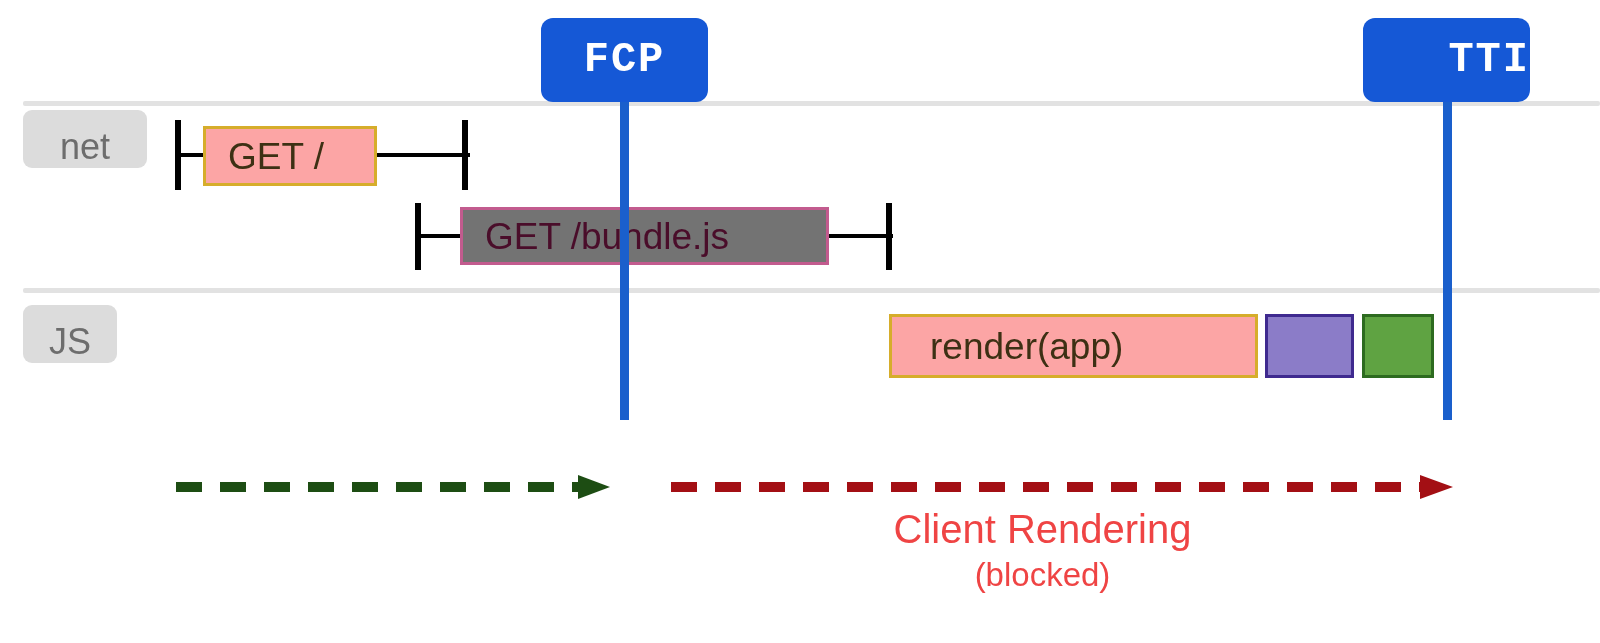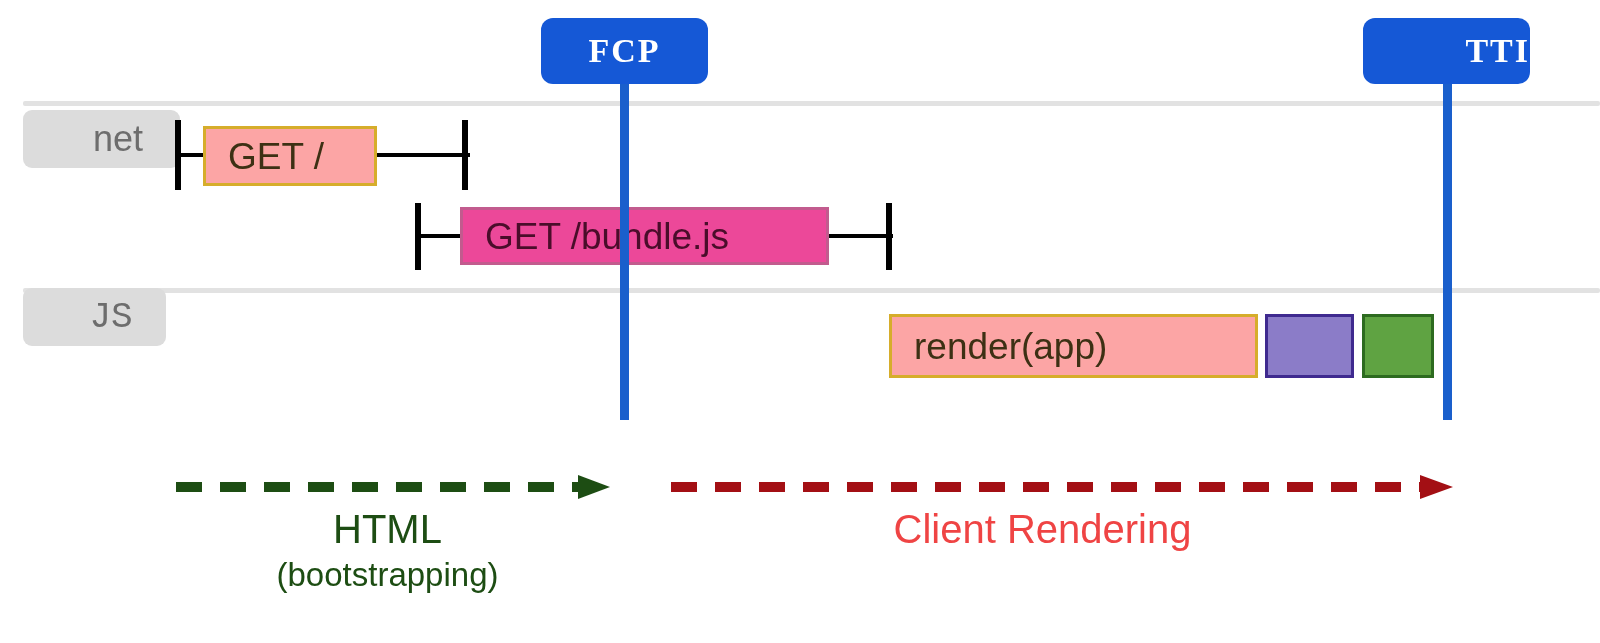--- a/index.html
+++ b/index.html
@@ -32,53 +32,52 @@
   #rule-js  { top: 288px; }
 
   
   .lane-chip {
     position: absolute;
     left: 23px;
     height: 58px;
     background: #dcdcdc;
     border-radius: 9px 9px 9px 9px;
     display: flex;
-    align-items: center;
+    align-items: flex-end;
     justify-content: center;
     color: #6d6d6d;
     font-size: 36px;
     font-weight: 400;
     letter-spacing: 0px;
-    padding-left: 33px;
   }
   #chip-net { top: 110px; width: 124px; }
-  #chip-js  { top: 288px; width: 110px; font-family: Liberation Mono, monospace; }
+  #chip-js  { top: 305px; width: 94px; }
 
   
   .marker-line {
     position: absolute;
     width: 9px;
     background: #1a5fcc;
     z-index: 3;
   }
   #fcp-line { left: 620px; top: 70px;  height: 350px; }
   #tti-line { left: 1443px; top: 70px; height: 350px; }
 
   .marker-badge {
     position: absolute;
     top: 18px;
-    height: 66px;
+    height: 84px;
     background: #1558d6;
     border-radius: 12px;
     display: flex;
     align-items: center;
     justify-content: center;
     color: #ffffff;
-    font-family: Liberation Serif, serif;
-    font-size: 34px;
+    font-family: Liberation Mono, monospace;
+    font-size: 42px;
     font-weight: bold;
     letter-spacing: 2px;
     z-index: 4;
   }
   #fcp-badge { left: 541px;  width: 167px; }
   #tti-badge { left: 1363px; width: 167px; justify-content: flex-end; }
 
   
   .whisker-cap {
     position: absolute;
@@ -108,21 +107,21 @@
     line-height: 1;
   }
 
   .bar-yellow {
     background: #fca5a5;
     border: 3px solid #d6ad2b;
   }
   .bar-yellow .bar-label { color: #3d3014; }
 
   .bar-pink {
-    background: #ec4899;
+    background: #737373;
     border: 3px solid #c25b8e;
   }
   .bar-pink .bar-label { color: #4a0d2a; }
 
   .bar-purple {
     background: #8b7cc8;
     border: 3px solid #3f2a8f;
   }
   .bar-green {
     background: #5fa342;
@@ -173,46 +172,43 @@
     <span class="bar-label">GET /</span>
   </div>
 
   <div class="whisker-cap" style="left:415px; top:203px; height:67px;"></div>
   <div class="whisker-stem" style="left:415px; top:234px; width:478px;"></div>
   <div class="whisker-cap" style="left:886px; top:203px; height:67px;"></div>
   <div class="bar bar-pink" style="left:460px; top:207px; width:369px; height:58px;">
     <span class="bar-label">GET /bundle.js</span>
   </div>
 
-  <div class="bar bar-yellow" style="left:889px; top:314px; width:369px; height:64px;">
+  <div class="bar bar-yellow" style="left:889px; top:314px; width:369px; height:64px;padding-left:16px;">
     <span class="bar-label">render(app)</span>
   </div>
   <div class="bar bar-purple" style="left:1265px; top:314px; width:89px; height:64px;"></div>
   <div class="bar bar-green" style="left:1362px; top:314px; width:72px; height:64px;"></div>
 
   <div class="marker-line" id="fcp-line"></div>
   <div class="marker-badge" id="fcp-badge">
     <span>FCP</span>
   </div>
 
   <div class="marker-line" id="tti-line"></div>
   <div class="marker-badge" id="tti-badge">
     <span>TTI</span>
   </div>
 
   <svg class="phase-arrow" style="left:170px; top:475px; width:445px;" viewBox="0 0 445 24">
     <line x1="6" y1="12" x2="412" y2="12" stroke="#1d4d13" stroke-width="10" stroke-dasharray="26 18" stroke-linecap="butt"></line>
     <polygon points="408,0 440,12 408,24" fill="#1d4d13"></polygon>
   </svg>
-  <div class="phase-text green-txt" style="left:200px; top:508px; width:375px;">
-    <span class="phase-title">HTML</span>
-    <span class="phase-sub">(bootstrapping)</span>
-  </div>
 
   <svg class="phase-arrow" style="left:665px; top:475px; width:795px;" viewBox="0 0 795 24">
     <line x1="6" y1="12" x2="760" y2="12" stroke="#a30f14" stroke-width="10" stroke-dasharray="26 18" stroke-linecap="butt"></line>
     <polygon points="755,0 788,12 755,24" fill="#a30f14"></polygon>
   </svg>
   <div class="phase-text red-txt" style="left:745px; top:508px; width:595px;">
     <span class="phase-title">Client Rendering</span>
+    <span class="phase-sub">(blocked)</span>
   </div>
 
 </div>
 
 </body></html>

